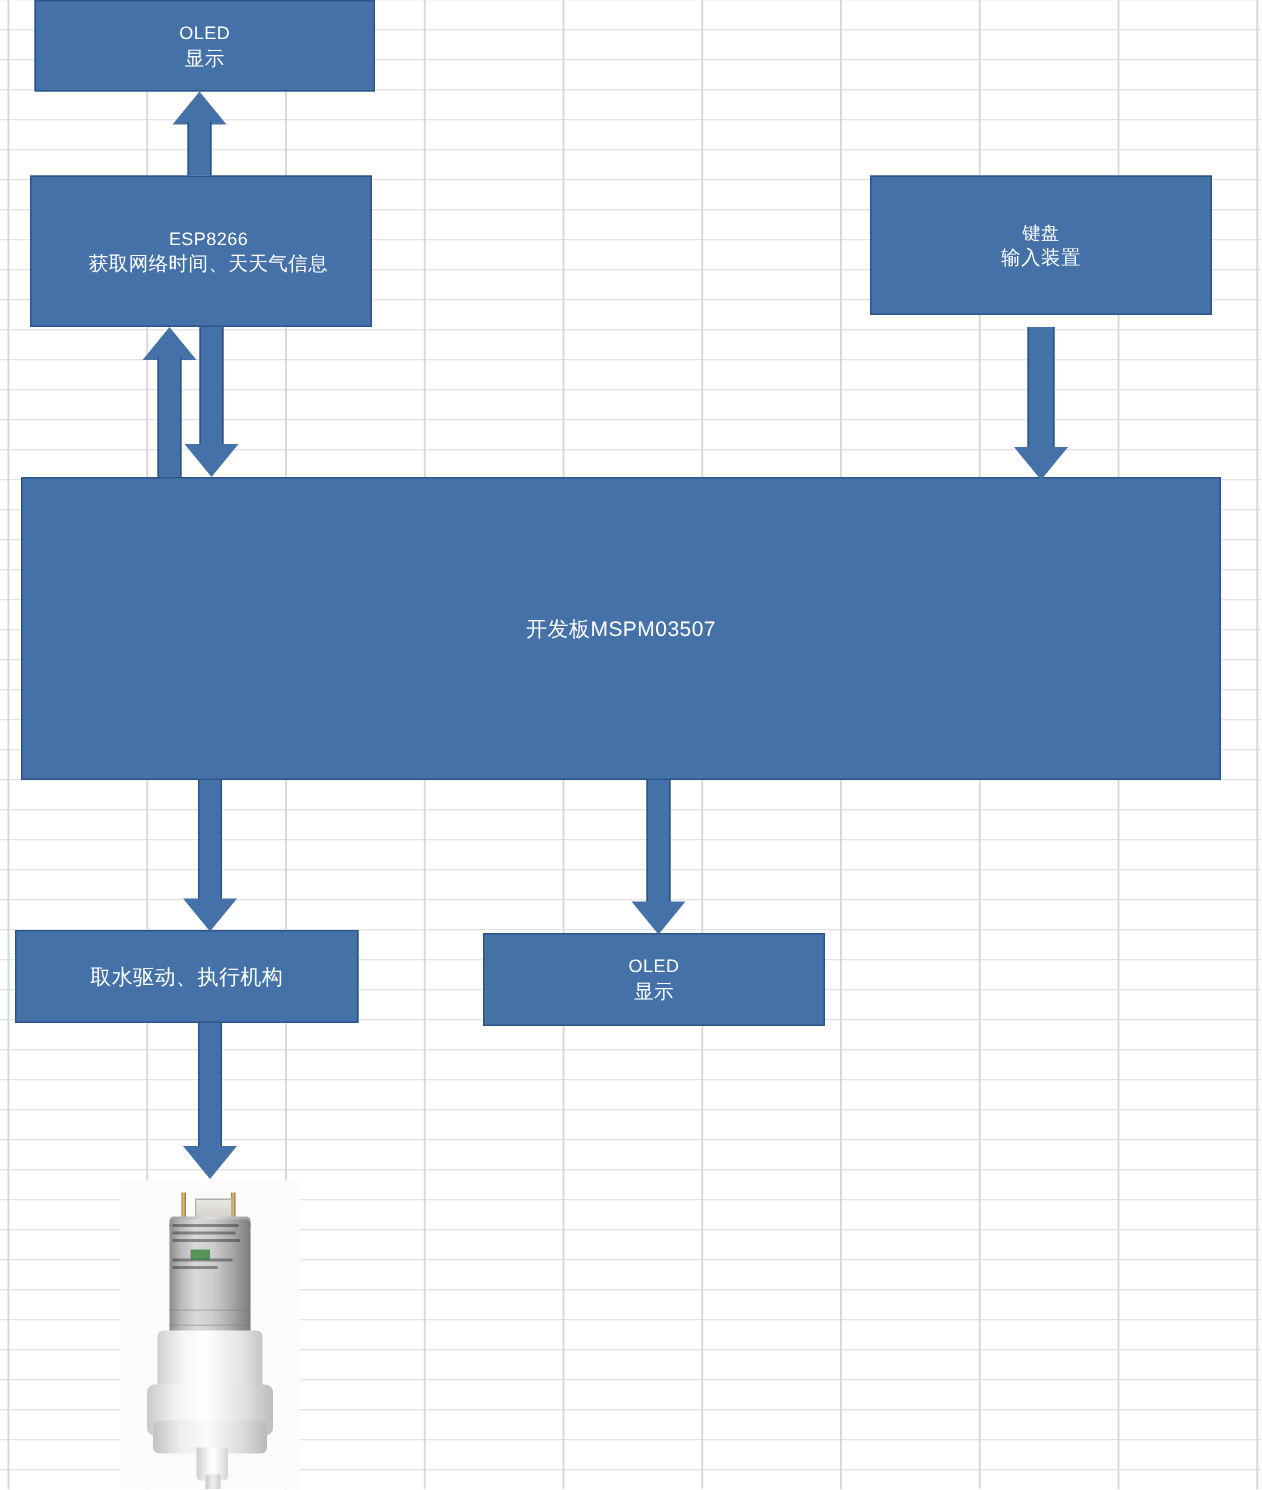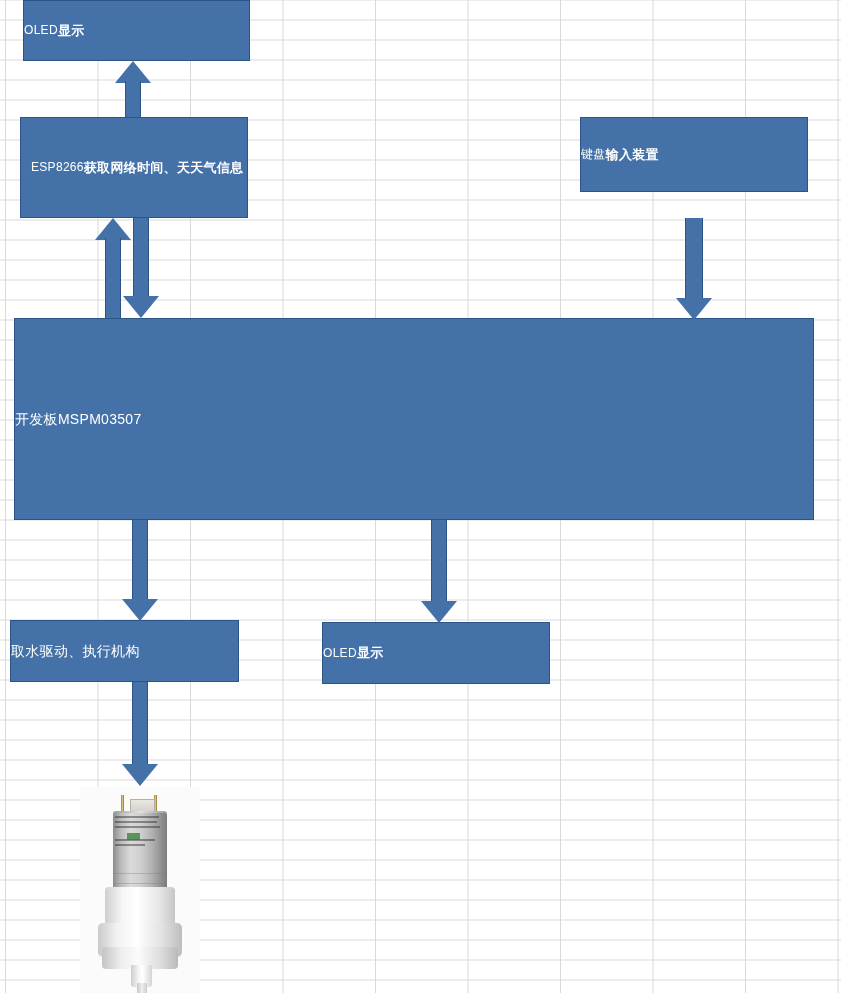--- a/index.html
+++ b/index.html
@@ -31,28 +31,30 @@
   }
 
   
   .box {
     position: absolute;
     box-sizing: border-box;
     background: #4472a8;
     border: 1px solid #2d5486;
     color: #ffffff;
     display: flex;
+    flex-direction: column;
     align-items: center;
+    justify-content: center;
     text-align: center;
     line-height: 1.35;
     letter-spacing: .3px;
     white-space: pre-line;
   }
   .box .l1 { font-size: 12px; }
-  .box .l2 { font-size: 13px; font-weight: bold; }
+  .box .l2 { font-size: 13px; }
   .box.single .l1 { font-size: 14px; }
 
   
   .arrow {
     position: absolute;
   }
   .arrow .shaft {
     position: absolute;
     left: 50%;
     transform: translateX(-50%);
@@ -167,21 +169,21 @@
   <div class="box" style="left:23px;top:0px;width:227px;height:61px;">
     <span class="l1">OLED</span>
     <span class="l2">显示</span>
   </div>
 
   <div class="box" style="left:20px;top:117px;width:228px;height:101px;padding-left:10px;">
     <span class="l1">ESP8266</span>
     <span class="l2">获取网络时间、天天气信息</span>
   </div>
 
-  <div class="box" style="left:580px;top:117px;width:228px;height:75px;">
+  <div class="box" style="left:580px;top:117px;width:228px;height:93px;">
     <span class="l1">键盘</span>
     <span class="l2">输入装置</span>
   </div>
 
   <div class="box single" style="left:14px;top:318px;width:800px;height:202px;">
     <span class="l1">开发板MSPM03507</span>
   </div>
 
   <div class="box single" style="left:10px;top:620px;width:229px;height:62px;">
     <span class="l1">取水驱动、执行机构</span>

